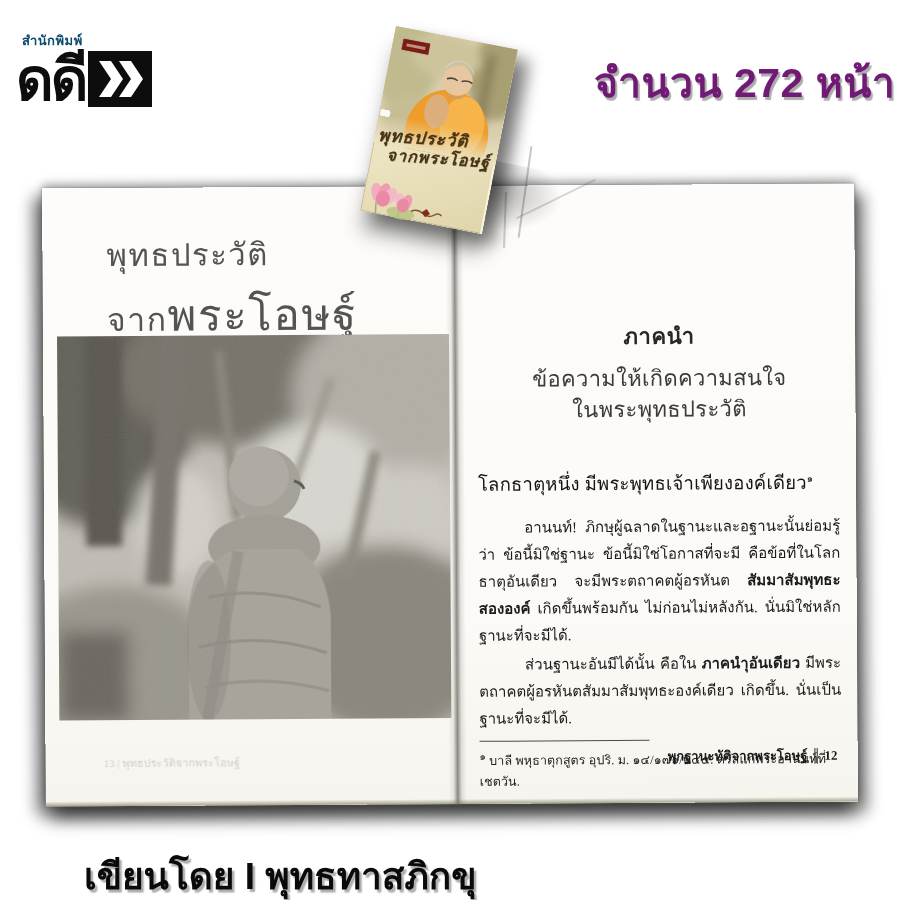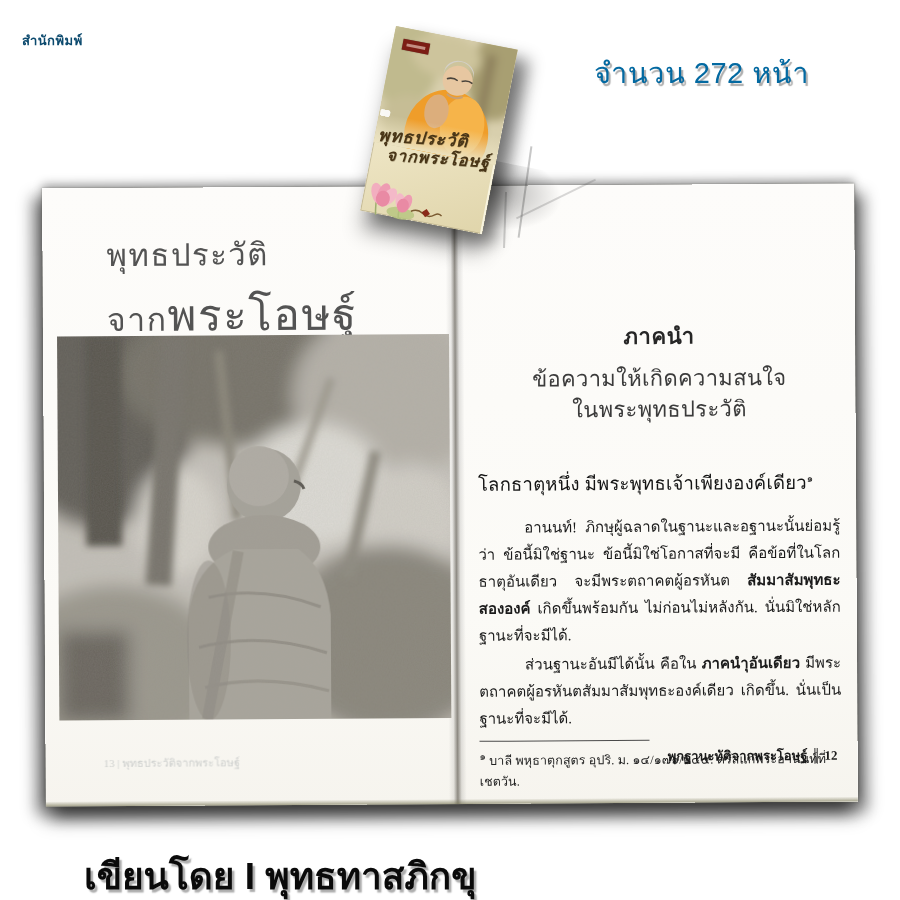--- a/index.html
+++ b/index.html
@@ -13,21 +13,21 @@
   #publisher-logo{left:16px;top:30px;z-index:6;}
   .logo-label{font-size:13px;font-weight:bold;letter-spacing:.5px;color:#0c4a6e;margin:0 0 0 6px;}
   .logo-row{display:flex;align-items:flex-end;gap:3px;}
   .logo-word{
     font-family:"DejaVu Sans",sans-serif;font-size:58px;font-weight:900;
     line-height:.92;letter-spacing:-3px;color:#0d0d0d;transform:scaleY(1.02);
   }
   .logo-box{width:64px;height:56px;background:#0d0d0d;display:flex;align-items:center;justify-content:center;}
 
   
-  #page-count{left:594px;top:50px;font-size:29px;font-weight:normal;color:#0369a1;
+  #page-count{left:594px;top:50px;font-size:41px;font-weight:bold;color:#701a75;
     text-shadow:2px 3px 1px rgba(0,0,0,.33);letter-spacing:.5px;z-index:6;}
   #author-caption{left:84px;top:846px;font-size:37px;font-weight:bold;color:#0a0a0a;
     text-shadow:2.5px 3px 1.5px rgba(0,0,0,.33);z-index:6;}
 
   
   #cover{
     left:396px;top:26px;width:124px;height:188px;z-index:4;
     transform:rotate(11deg);transform-origin:0 0;
     background:linear-gradient(155deg,#f3edd4 0%,#ece3c1 55%,#e0d5ab 100%);
     box-shadow:14px 8px 16px rgba(0,0,0,.42),4px 20px 20px rgba(0,0,0,.30),
@@ -95,20 +95,29 @@
   .fn{font-size:12.5px;color:#222;letter-spacing:.1px;}
   .rp-footer{position:absolute;right:20px;top:561px;font-family:"Liberation Serif",serif;
     font-size:13px;font-weight:bold;color:#191919;}
   .rp-footer .sep{padding:0 4px;font-weight:normal;}
 </style>
 </head>
 <body>
 
 <div id="publisher-logo" class="abs">
   <div class="logo-label">สำนักพิมพ์</div>
+  <div class="logo-row">
+    <div class="logo-word">ดดี</div>
+    <div class="logo-box">
+      <svg width="46" height="40" viewBox="0 0 46 40">
+        <polygon points="2,2 14,2 26,20 14,38 2,38 14,20" fill="#ffffff"></polygon>
+        <polygon points="22,2 34,2 46,20 34,38 22,38 34,20" fill="#ffffff"></polygon>
+      </svg>
+    </div>
+  </div>
 </div>
 
 <div id="page-count" class="abs">จำนวน 272 หน้า</div>
 
 <div id="artifact-1" class="abs artifact"></div>
 <div id="artifact-2" class="abs artifact"></div>
 <div id="artifact-3" class="abs artifact"></div>
 
 <div id="spread" class="abs">
   <div class="gutter abs"></div>

